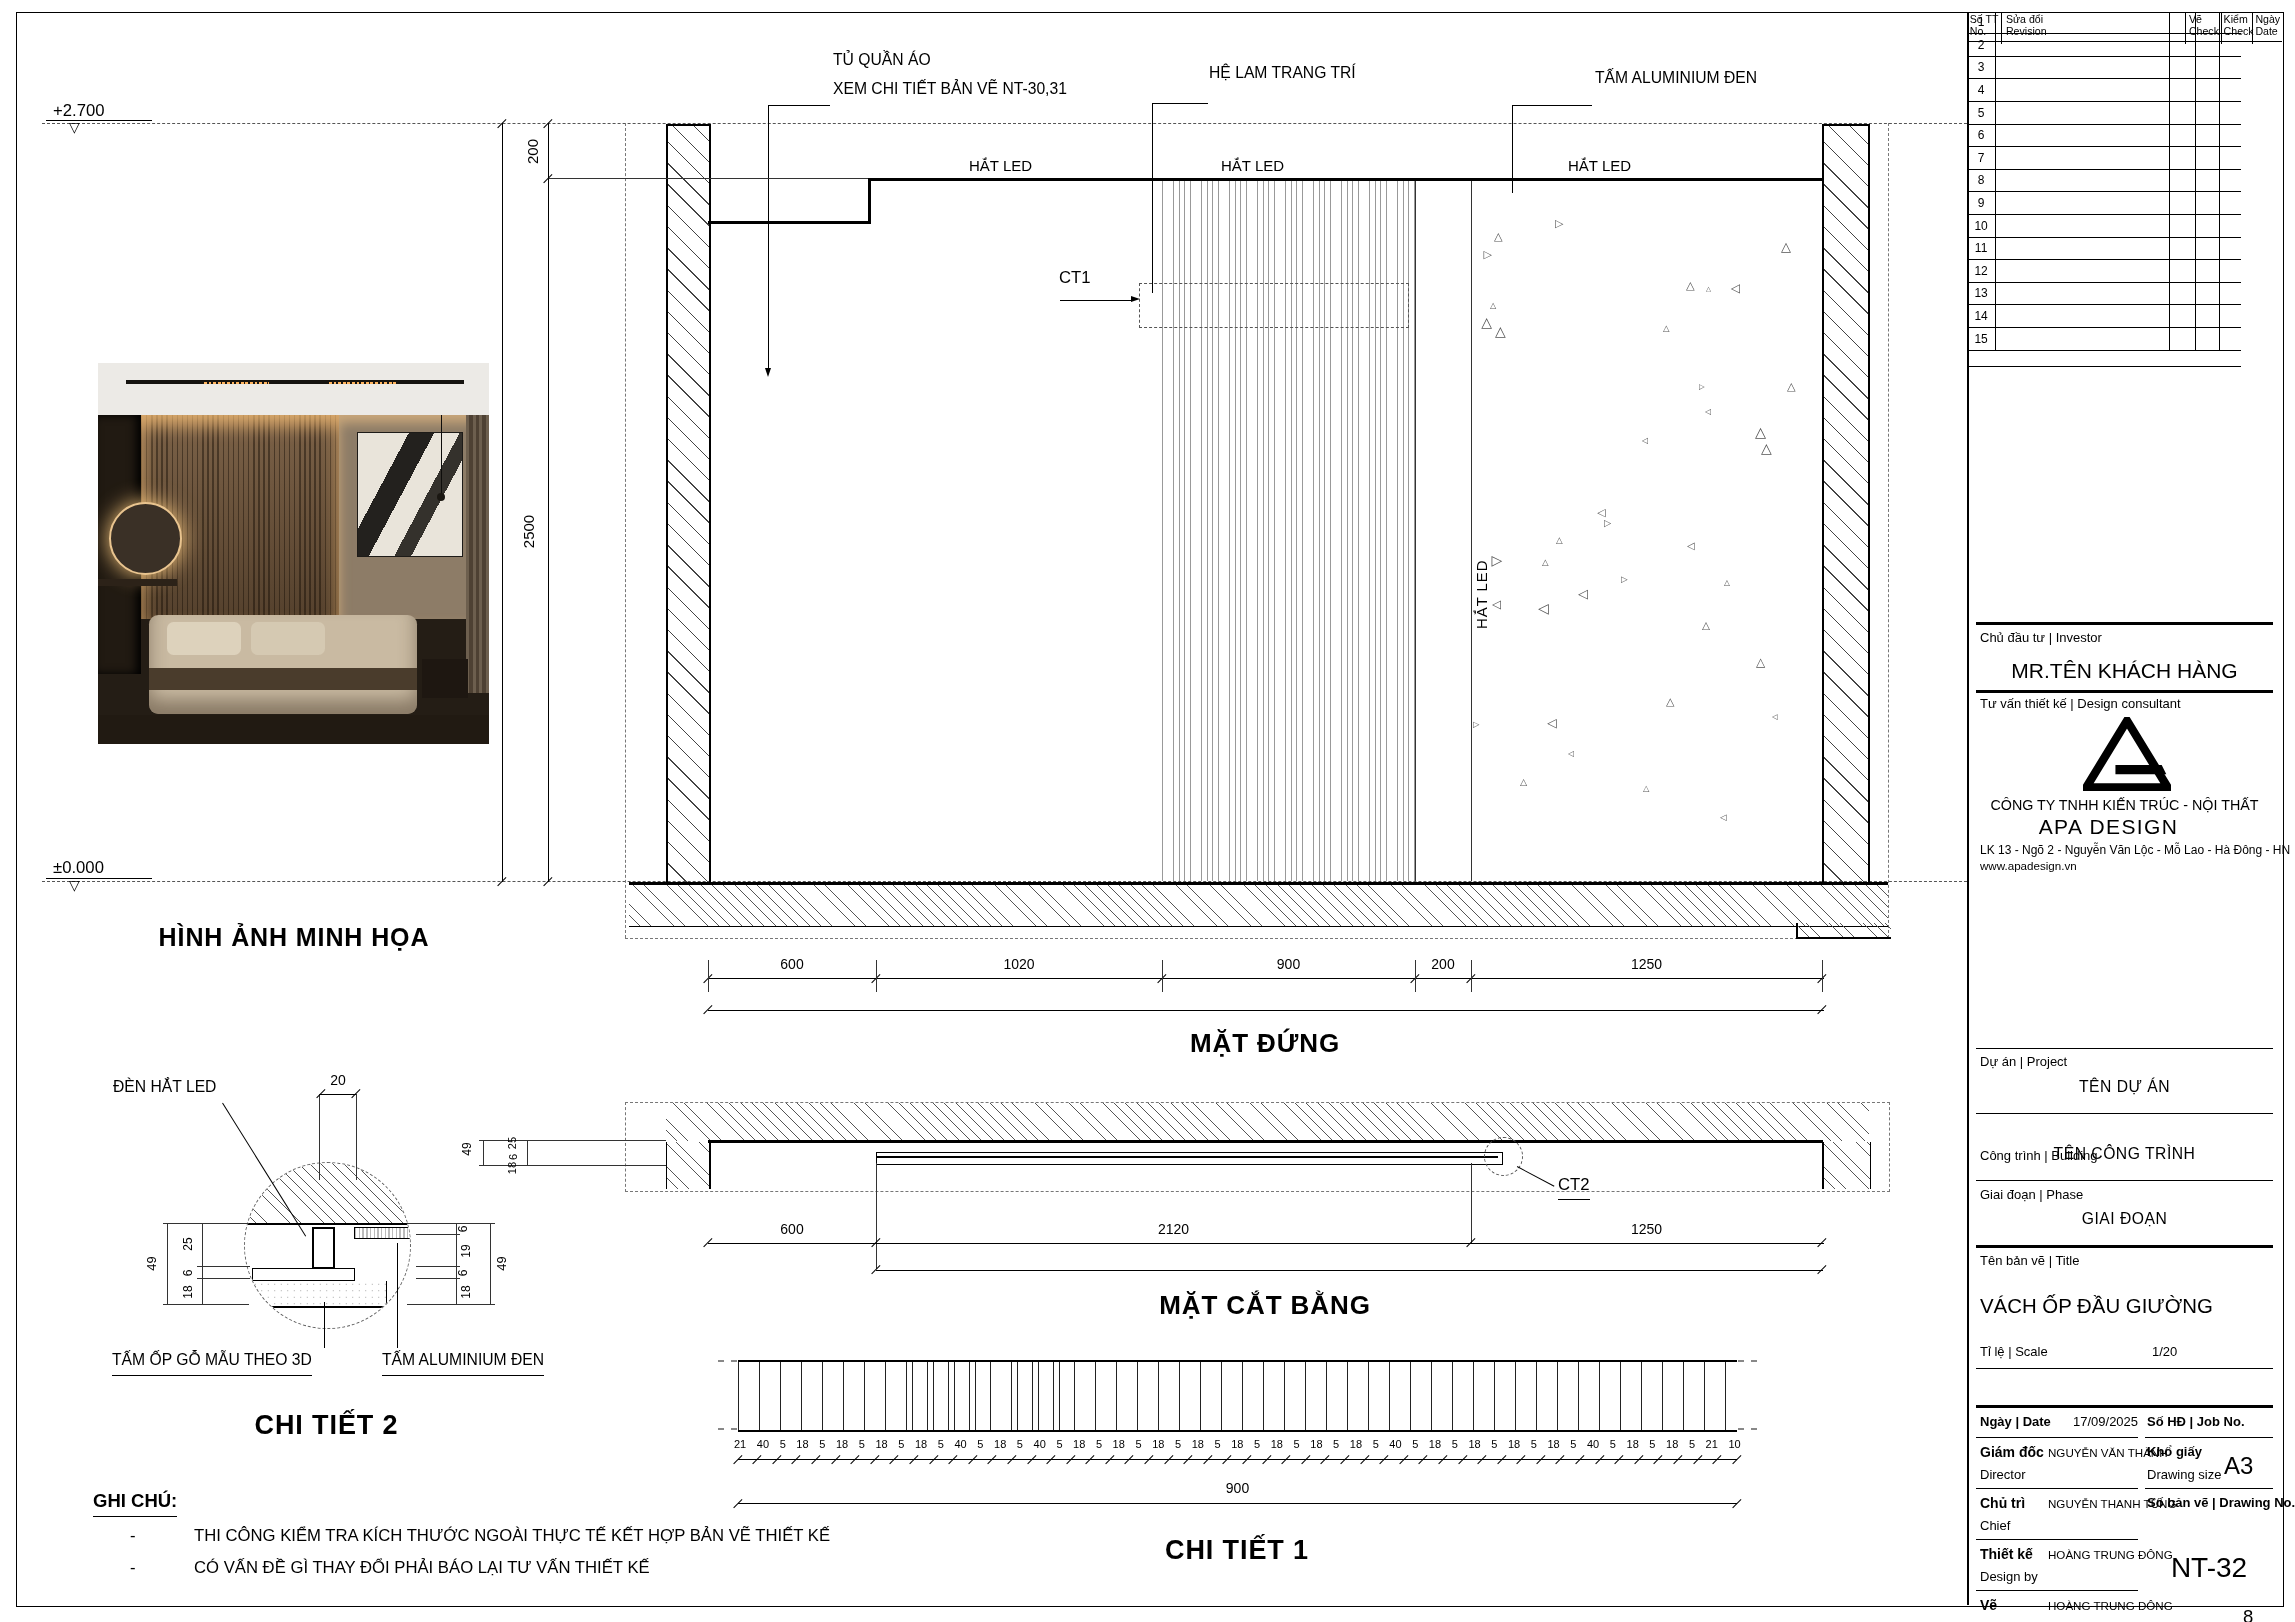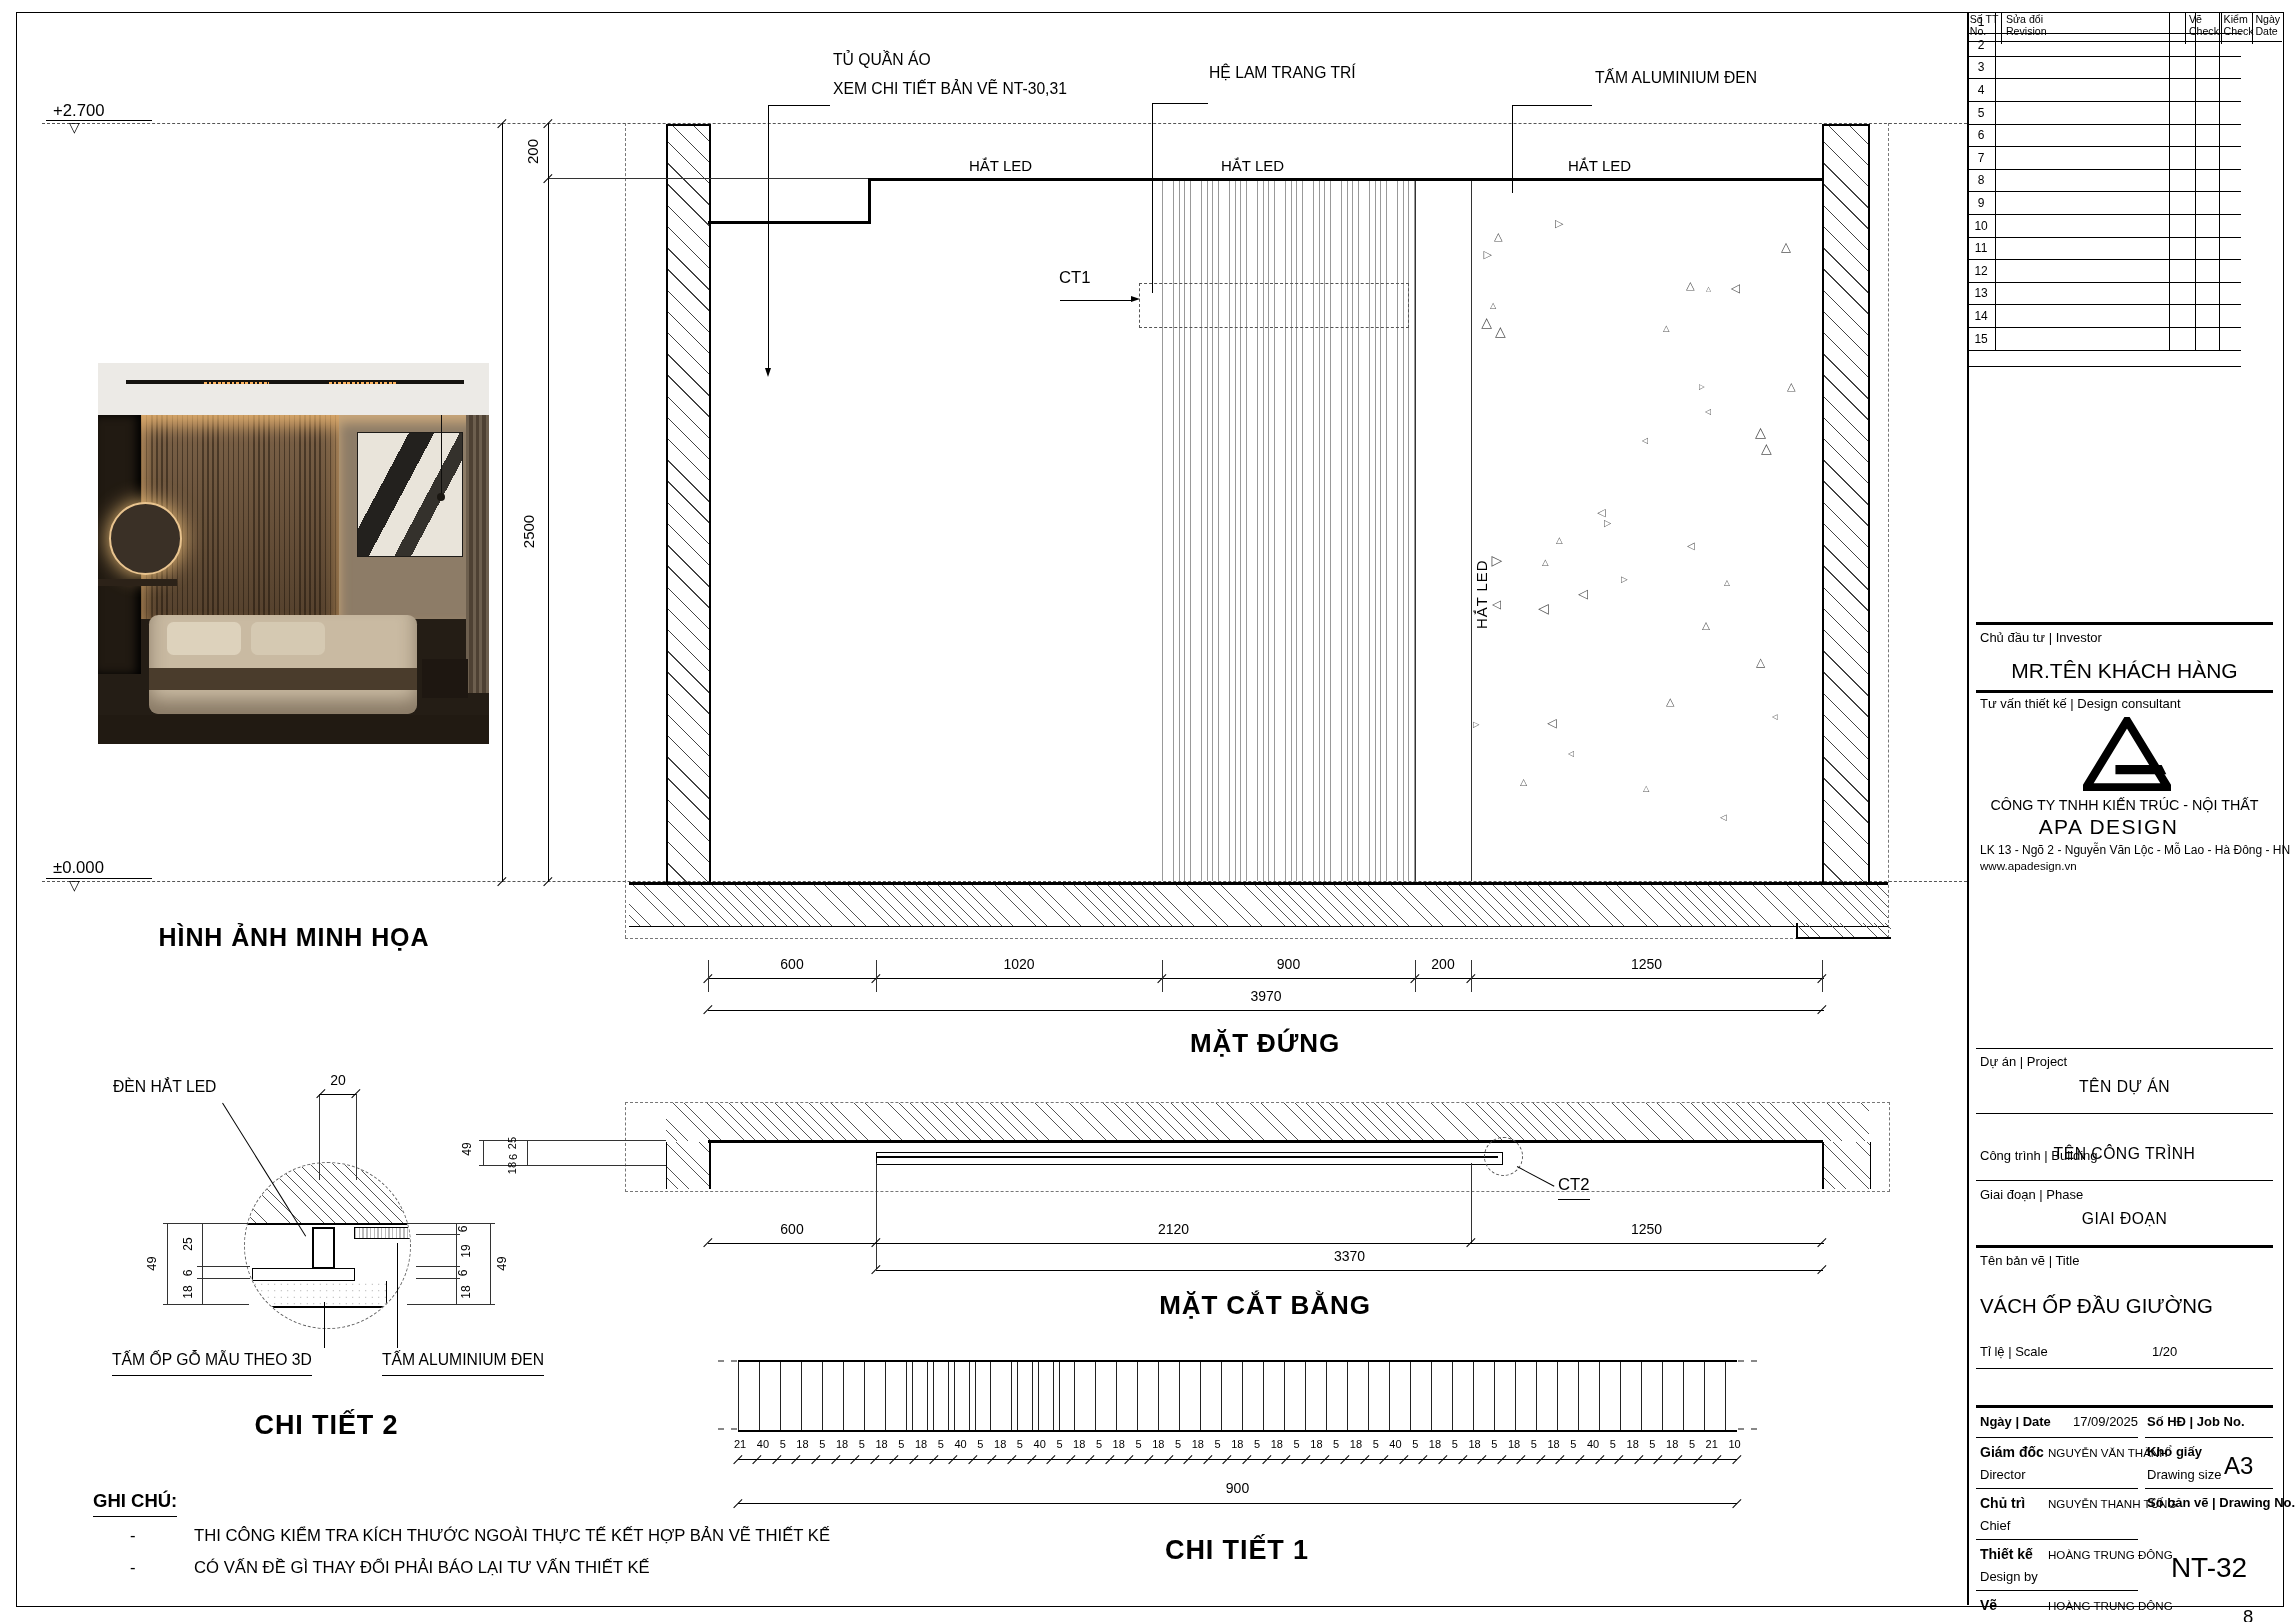--- a/index.html
+++ b/index.html
@@ -132,21 +132,20 @@
   <div class="t rot" style="left:520px;top:143px;font-size:15px">200</div>
   <div class="t rot" style="left:512px;top:523px;font-size:15px">2500</div>
 
   <div class="h" style="left:708px;top:978px;width:1116px;height:1.4px"></div>
   <div class="t tc" style="left:708px;top:956px;width:168px">600</div>
   <div class="t tc" style="left:876px;top:956px;width:286px">1020</div>
   <div class="t tc" style="left:1162px;top:956px;width:253px">900</div>
   <div class="t tc" style="left:1406px;top:956px;width:74px">200</div>
   <div class="t tc" style="left:1471px;top:956px;width:351px">1250</div>
   <div class="h" style="left:708px;top:1010px;width:1116px;height:1.4px"></div>
-  <div class="t tc" style="left:708px;top:988px;width:1116px">3970</div>
   <div class="t tc big" style="left:1057px;top:1028px;width:416px">MẶT ĐỨNG</div>
 
   <div class="a" style="left:98px;top:363px;width:391px;height:381px;background:#241d15;overflow:hidden">
     <div class="a" style="left:0;top:0;width:391px;height:52px;background:#eceae6"></div>
     <div class="a" style="left:28px;top:16.7px;width:338px;height:4.6px;background:#15130f"></div>
     <div class="a" style="left:106px;top:18.5px;width:65px;height:2.3px;background:repeating-linear-gradient(90deg,#ffb45e 0 2.8px,#15130f 2.8px 4.6px)"></div>
     <div class="a" style="left:231px;top:18.5px;width:69px;height:2.3px;background:repeating-linear-gradient(90deg,#ffb45e 0 2.8px,#15130f 2.8px 4.6px)"></div>
     <div class="a" style="left:0;top:52px;width:43px;height:259px;background:#211a12;box-shadow:inset -4.6px 0 9.3px #000"></div>
     <div class="a" style="left:43px;top:52px;width:199px;height:204px;background:linear-gradient(#7d developing,#5a4530);background:linear-gradient(#7c6248,#55412d)">
       <div class="a" style="left:0;top:0;width:199px;height:204px;background:repeating-linear-gradient(90deg,rgba(20,12,4,.45) 0 1.4px,transparent 1.4px 5.1px);box-shadow:inset 0 10.2px 16.7px rgba(255,196,120,.75)"></div>
@@ -190,21 +189,20 @@
   <div class="t rot" style="left:510px;top:1151px;font-size:11px">6</div>
   <div class="t rot" style="left:506px;top:1162px;font-size:11px">18</div>
 
   <div class="v thin" style="left:876px;top:1163px;height:106px;width:0.5px"></div>
   <div class="v thin" style="left:1471px;top:1163px;height:81px;width:0.5px"></div>
   <div class="h" style="left:708px;top:1243px;width:1116px;height:1.4px"></div>
   <div class="t tc" style="left:708px;top:1221px;width:168px">600</div>
   <div class="t tc" style="left:876px;top:1221px;width:595px">2120</div>
   <div class="t tc" style="left:1471px;top:1221px;width:351px">1250</div>
   <div class="h" style="left:876px;top:1270px;width:947px;height:1.4px"></div>
-  <div class="t tc" style="left:876px;top:1248px;width:947px">3370</div>
   <div class="t tc big" style="left:1057px;top:1290px;width:416px">MẶT CẮT BẰNG</div>
 
   <div class="a" style="left:244px;top:1162px;width:165px;height:165px;border:1.4px dashed #666;border-radius:50%;overflow:hidden">
     <div class="a hatch2" style="left:0;top:0;width:165px;height:60px"></div>
     <div class="a" style="left:0;top:60px;width:165px;height:2.3px;background:#000"></div>
     <div class="a" style="left:67px;top:64px;width:19.4px;height:38px;border:2.3px solid #000;background:#fff"></div>
     <div class="a" style="left:109px;top:64px;width:56px;height:10.2px;border:1.4px solid #000;background:repeating-linear-gradient(90deg,#bbb 0 1.4px,#fff 1.4px 3.7px)"></div>
     <div class="a" style="left:7.4px;top:105px;width:101px;height:11px;border:1.9px solid #000;background:#fff"></div>
     <div class="a" style="left:7.4px;top:118px;width:134px;height:25px;border-bottom:2.3px solid #000;border-right:1.9px solid #000;background:radial-gradient(#999 0.7px,transparent 0.7px);background-size:6.5px 6.5px"></div>
   </div>

